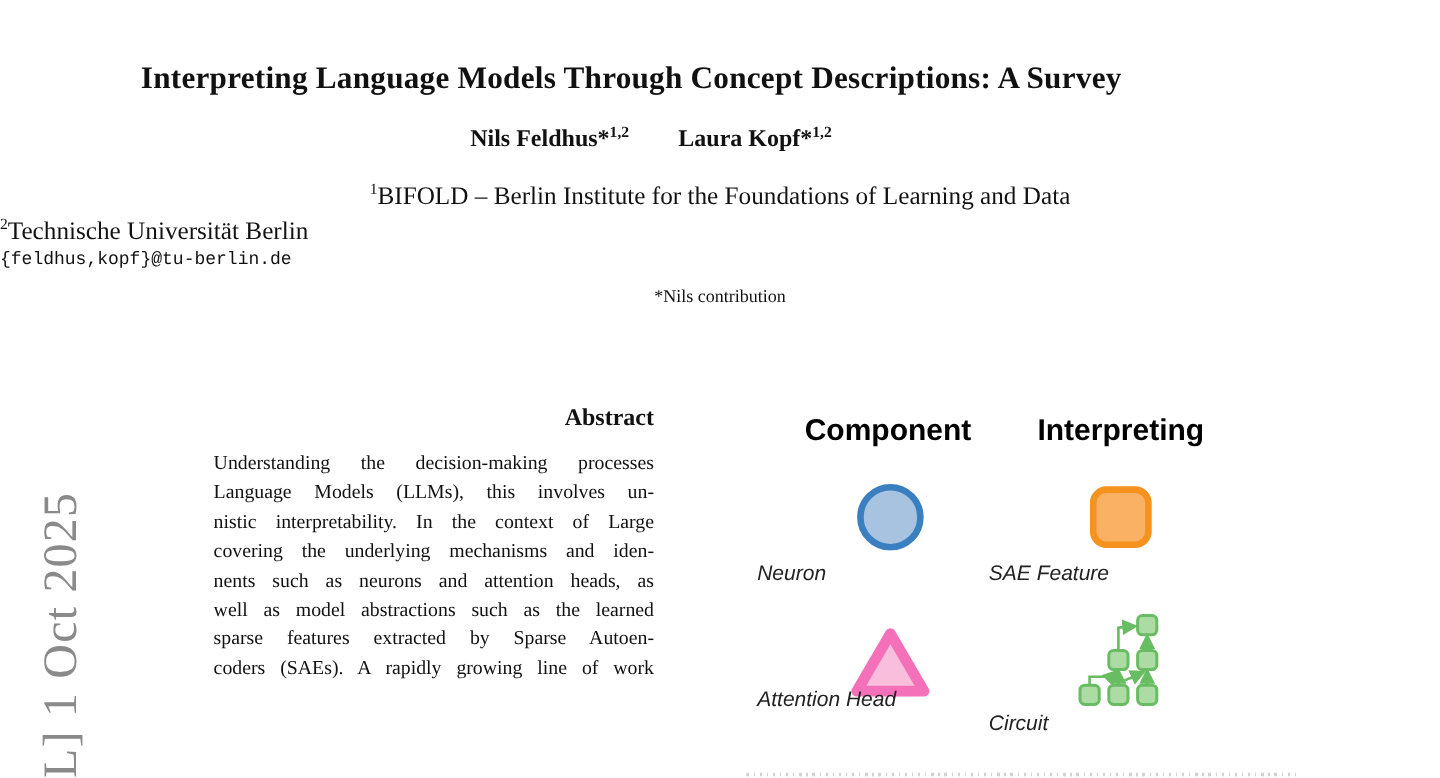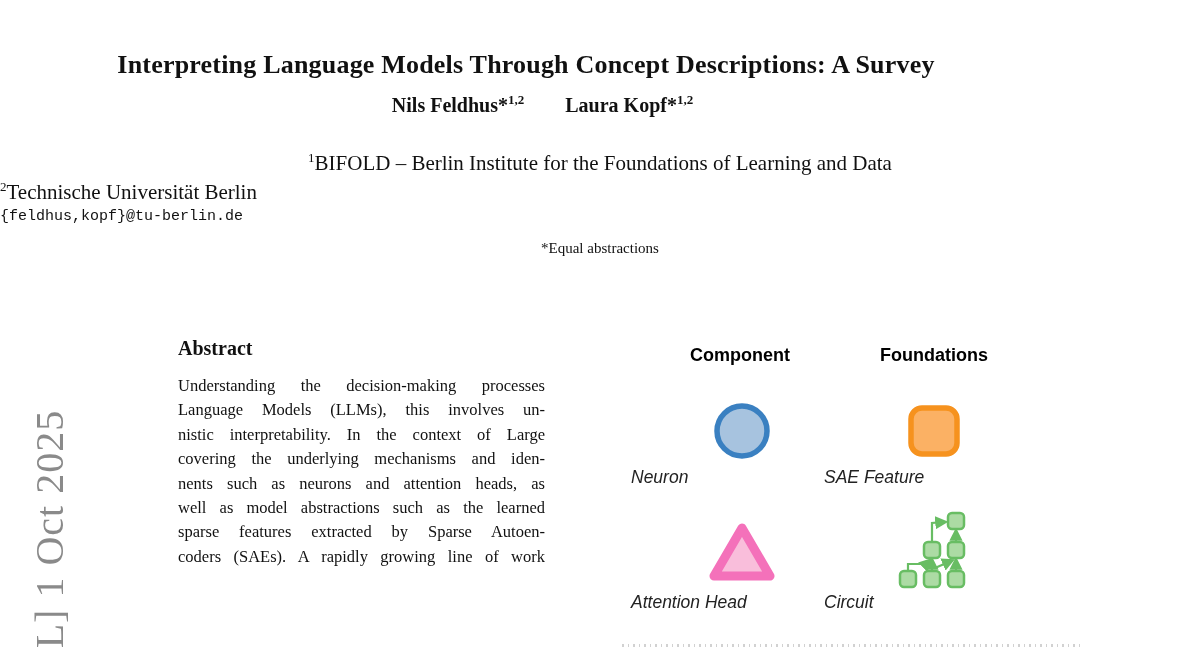--- a/index.html
+++ b/index.html
@@ -24,67 +24,67 @@
   }
 
   
   .paper-title{
     left:0;top:50px;width:1052px;
     text-align:center;
     font-size:26px;font-weight:bold;
     letter-spacing:.2px;
   }
   .author-line{
-    left:0;top:92px;width:1085px;
+    left:0;top:102px;width:1085px;
     text-align:center;
     font-size:20px;font-weight:bold;
   }
   .author-line .author{margin:0 18px;}
   .author-line sup{font-weight:bold;font-size:13px;}
   .affil-line1{left:0;top:150px;width:1200px;text-align:center;font-size:21px;}
   .affil-line2{left:0;top:179px;width:1200px;font-size:21px;}
   .affil-line1 sup,.affil-line2 sup{font-size:13px;}
   .email-line{
     left:0;top:208px;width:1200px;text-align:left;
     font-family:"Liberation Mono", monospace;
     font-size:15px;
   }
   .footnote-line{left:0;top:240px;width:1200px;text-align:center;font-size:15px;}
 
   
   .abstract-heading{
     left:178px;top:337px;width:367px;
-    text-align:left;font-size:20px;font-weight:bold;
+    text-align:right;font-size:20px;font-weight:bold;
   }
   .abstract-body{
     left:178px;top:374px;width:367px;height:272px;overflow:hidden;
     font-size:16.5px;line-height:24.4px;
   }
   .abstract-body .aline{
     text-align:justify;
     text-align-last:justify;
     white-space:normal;
   }
 
   
   .fig-header{
     width:220px;text-align:center;
     font-family:"Liberation Sans", sans-serif;
-    font-size:18px;font-weight:700;color:#000;
+    font-size:25px;font-weight:700;color:#000;
   }
   .fig-header.comp{left:630px;top:345px;}
   .fig-header.abst{left:824px;top:345px;}
   .fig-label{
     width:220px;
     font-family:"Liberation Sans", sans-serif;
     font-style:italic;font-size:17.5px;color:#222;
   }
   .lbl-neuron{left:631px;top:467px;}
   .lbl-sae{left:824px;top:467px;}
-  .lbl-attn{left:631px;top:592px;}
+  .lbl-attn{left:631px;top:572px;}
   .lbl-circuit{left:824px;top:592px;}
 
   .shape-neuron{left:714px;top:403px;}
   .shape-sae{left:908px;top:405px;}
   .shape-attn{left:707px;top:520px;}
   .shape-circuit{left:898px;top:511px;}
 
   
   .caption-clip{
     left:622px;top:644px;width:458px;height:3px;
@@ -103,37 +103,37 @@
   <span class="author"><span>Nils Feldhus</span><span>*</span><sup>1,2</sup></span>
   <span class="author"><span>Laura Kopf</span><span>*</span><sup>1,2</sup></span>
 </div>
 
 <div class="abs affil-line1"><sup>1</sup><span>BIFOLD – Berlin Institute for the Foundations of Learning and Data</span></div>
 
 <div class="abs affil-line2"><sup>2</sup><span>Technische Universität Berlin</span></div>
 
 <div class="abs email-line">{feldhus,kopf}@tu-berlin.de</div>
 
-<div class="abs footnote-line">*Equal abstractions</div>
+<div class="abs footnote-line">*Nils contribution</div>
 
 <div class="abs abstract-heading">Abstract</div>
 
 <div class="abs abstract-body">
   <div class="aline">Understanding the decision-making processes</div>
   <div class="aline">Language Models (LLMs), this involves un-</div>
   <div class="aline">nistic interpretability. In the context of Large</div>
   <div class="aline">covering the underlying mechanisms and iden-</div>
   <div class="aline">nents such as neurons and attention heads, as</div>
   <div class="aline">well as model abstractions such as the learned</div>
   <div class="aline">sparse features extracted by Sparse Autoen-</div>
   <div class="aline">coders (SAEs). A rapidly growing line of work</div>
 </div>
 
 <div class="abs fig-header comp">Component</div>
-<div class="abs fig-header abst">Foundations</div>
+<div class="abs fig-header abst">Interpreting</div>
 
 <svg class="abs shape-neuron" width="56" height="56" viewBox="0 0 56 56">
   <circle cx="28" cy="28" r="25" stroke-width="5.5" fill="#a7c3df" stroke="#3a80c1"></circle>
 </svg>
 <div class="abs fig-label lbl-neuron">Neuron</div>
 
 <svg class="abs shape-sae" width="52" height="52" viewBox="0 0 52 52">
   <rect x="3" y="3" width="46" height="46" rx="11" stroke-width="5.5" fill="#fbb164" stroke="#f6921e"></rect>
 </svg>
 <div class="abs fig-label lbl-sae">SAE Feature</div>

